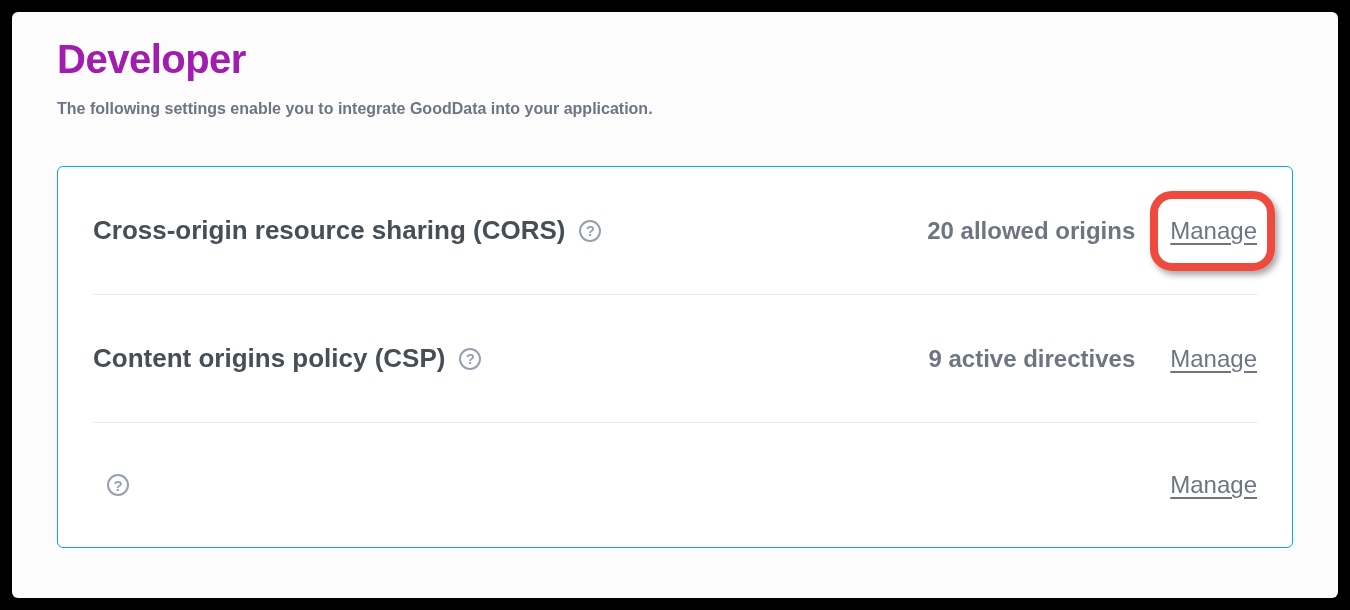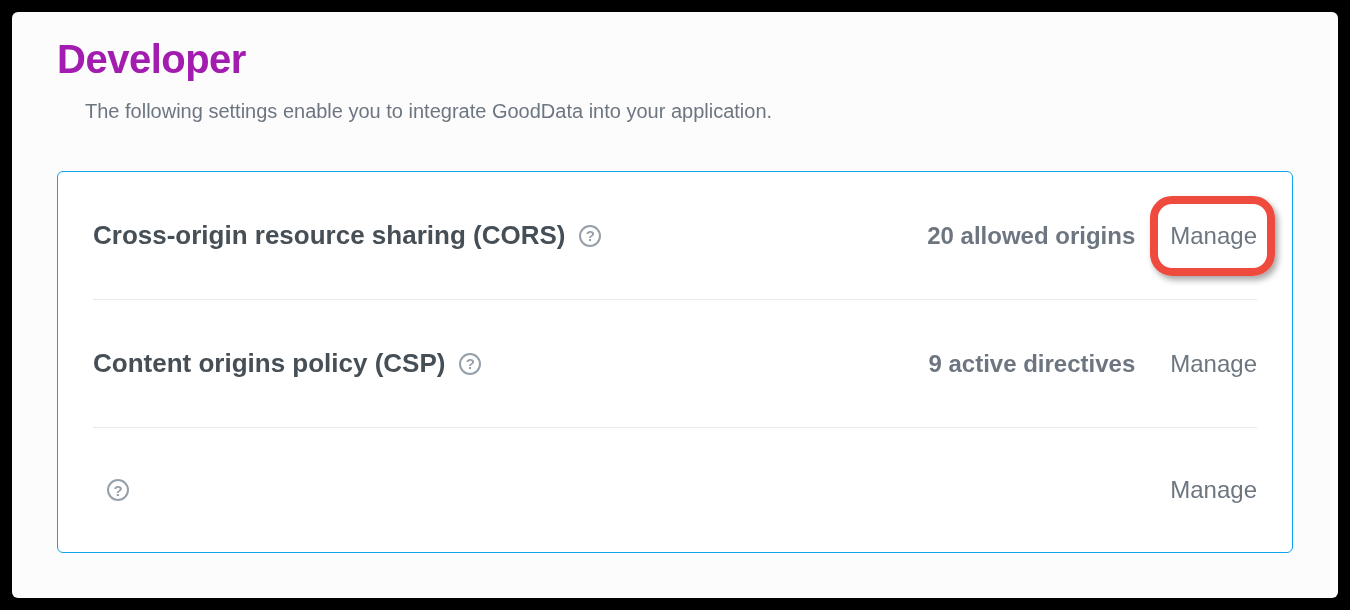--- a/index.html
+++ b/index.html
@@ -24,25 +24,24 @@
       padding: 25px 45px 30px 45px;
     }
     .page-title {
       font-size: 40px;
       font-weight: 700;
       color: #a21caf;
       letter-spacing: -0.5px;
       margin-bottom: 18px;
     }
     .page-description {
-      font-size: 20px;
+      font-size: 16px;
       color: #6d7680;
-      font-weight: 400;
+      font-weight: 700;
       margin-bottom: 48px;
-      margin-left: 28px;
     }
     .card {
       border: 1px solid #0ea5e9;
       border-radius: 6px;
       background: #fff;
       padding: 0 35px;
     }
     .row {
       display: flex;
       align-items: center;
@@ -77,20 +76,21 @@
     .row-status {
       font-size: 24px;
       color: #6d7680;
       font-weight: 700;
       margin-right: 35px;
       white-space: nowrap;
     }
     .manage-link {
       font-size: 24px;
       color: #6d7680;
+      text-decoration: underline;
       text-underline-offset: 4px;
       font-weight: 400;
       cursor: pointer;
     }
     .highlight-wrap {
       position: relative;
       display: inline-block;
     }
     .highlight-box {
       position: absolute;

